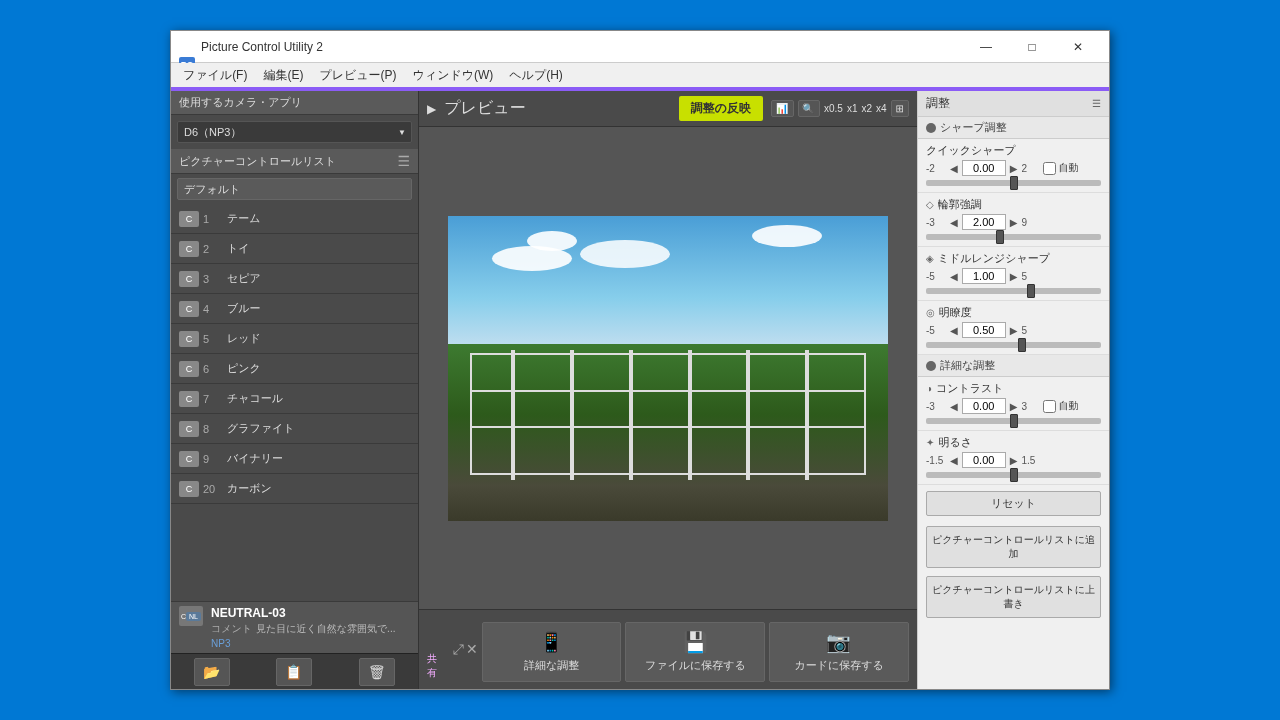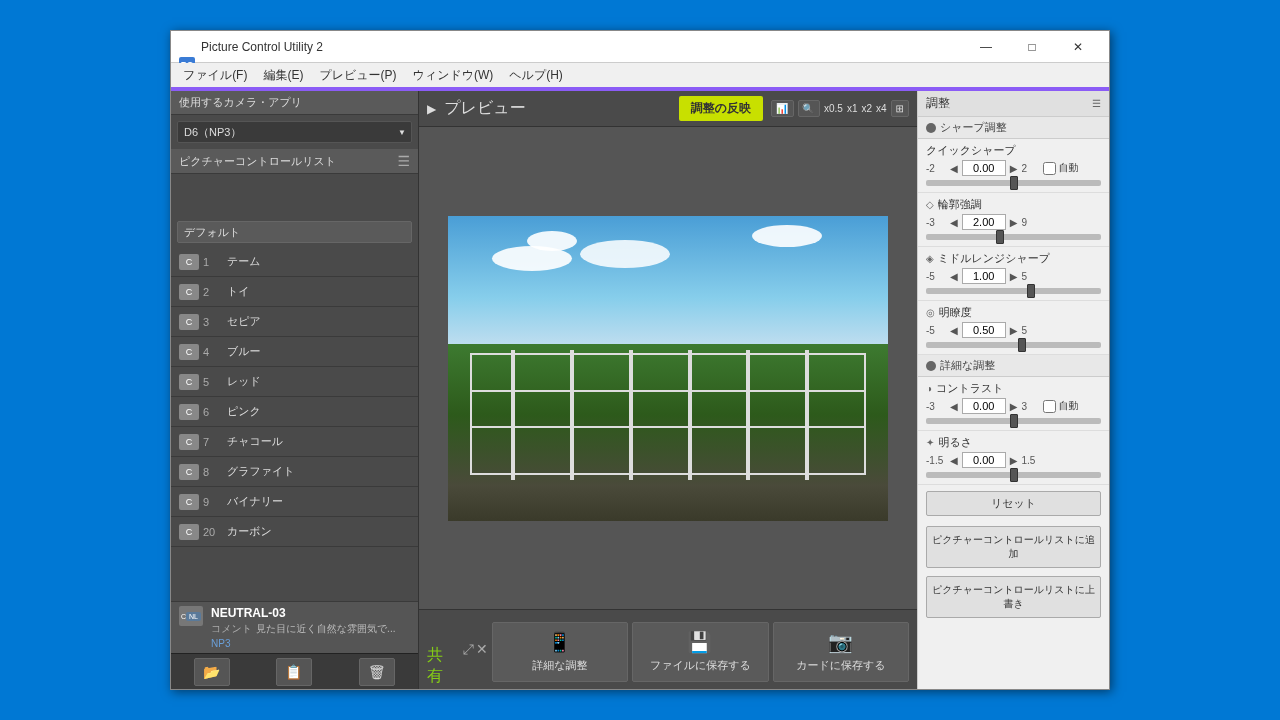--- a/index.html
+++ b/index.html
@@ -387,22 +387,22 @@
     .share-bar {
       background: #4a4a4a;
       height: 80px;
       display: flex;
       align-items: center;
       padding: 0 8px;
       gap: 4px;
       border-top: 1px solid #333;
     }
     .share-label {
-      color: #84cc16;
-      font-size: 16px;
+      color: #f0abfc;
+      font-size: 10px;
       margin-right: 4px;
       margin-top: 32px;
     }
     .share-bar-icons {
       display: flex;
       gap: 2px;
       margin-left: auto;
     }
     .share-bar-icon {
       color: #aaa;
@@ -625,21 +625,21 @@
           <option>D6（NP3）</option>
         </select>
       </div>
 
       <div class="picturelist-header">
         <span>ピクチャーコントロールリスト</span>
         <span class="picturelist-header-icon">☰</span>
       </div>
 
       <div class="list-dropdown-wrapper">
-        <div style="position:relative;margin-top:43px;">
+        <div style="position:relative;">
           <select class="list-dropdown">
             <option>デフォルト</option>
           </select>
         </div>
       </div>
 
       <div class="picture-list-items">
         <div class="list-item">
           <div class="list-item-icon">C</div>
           <span class="list-item-num">1</span>

